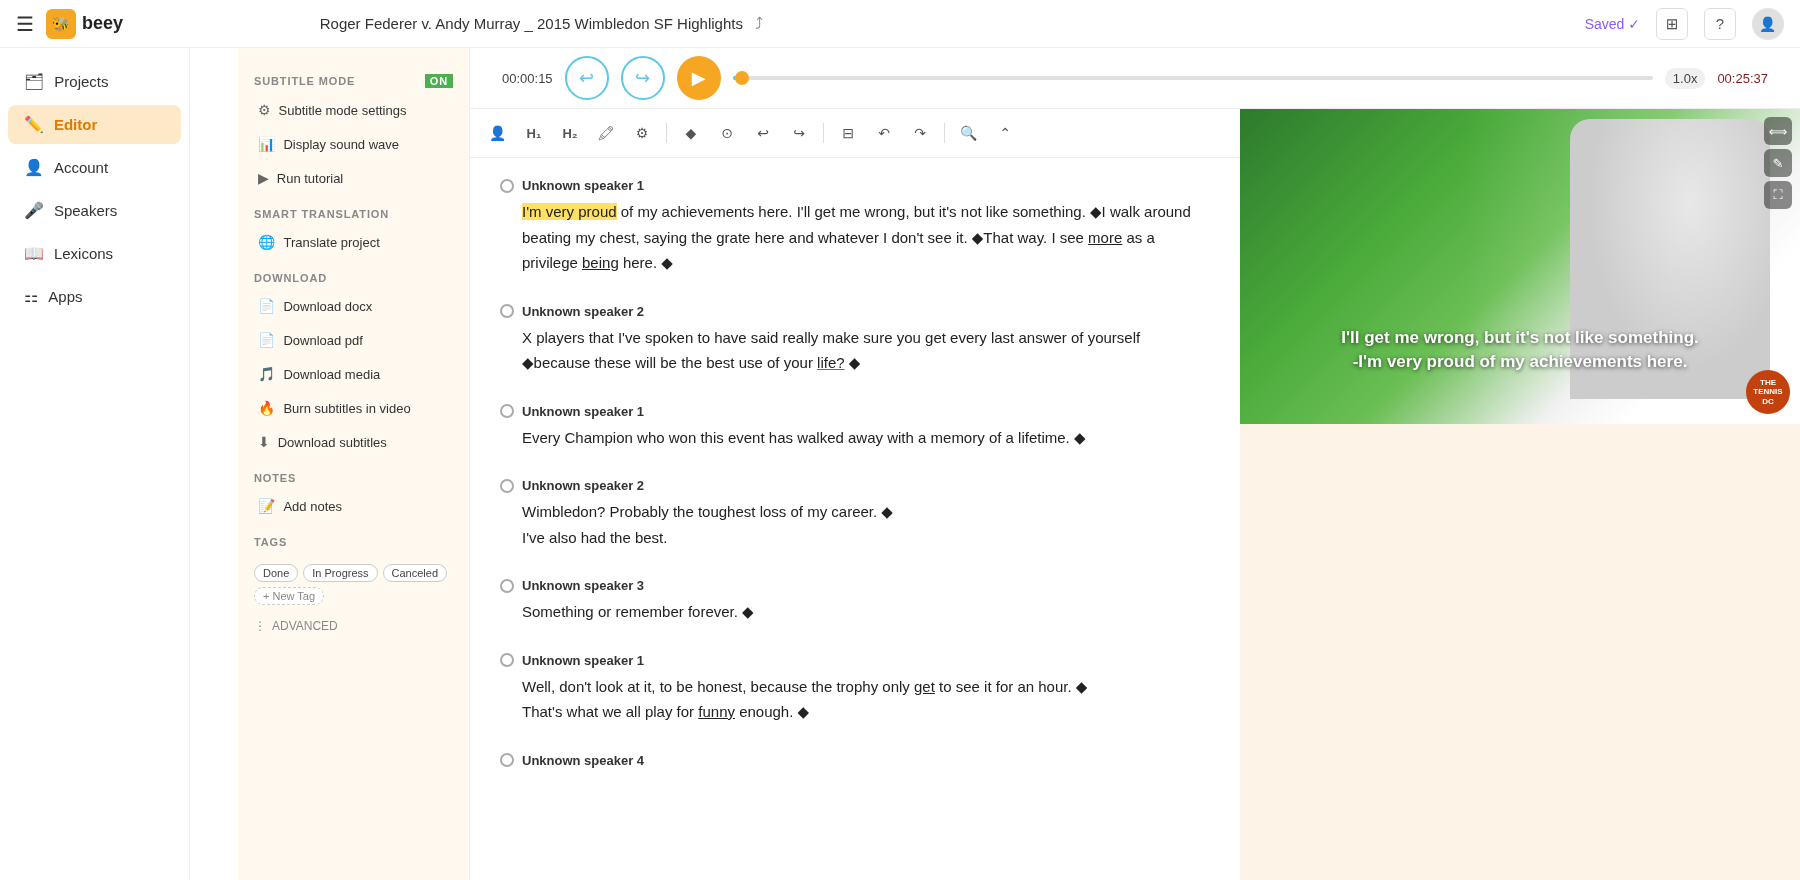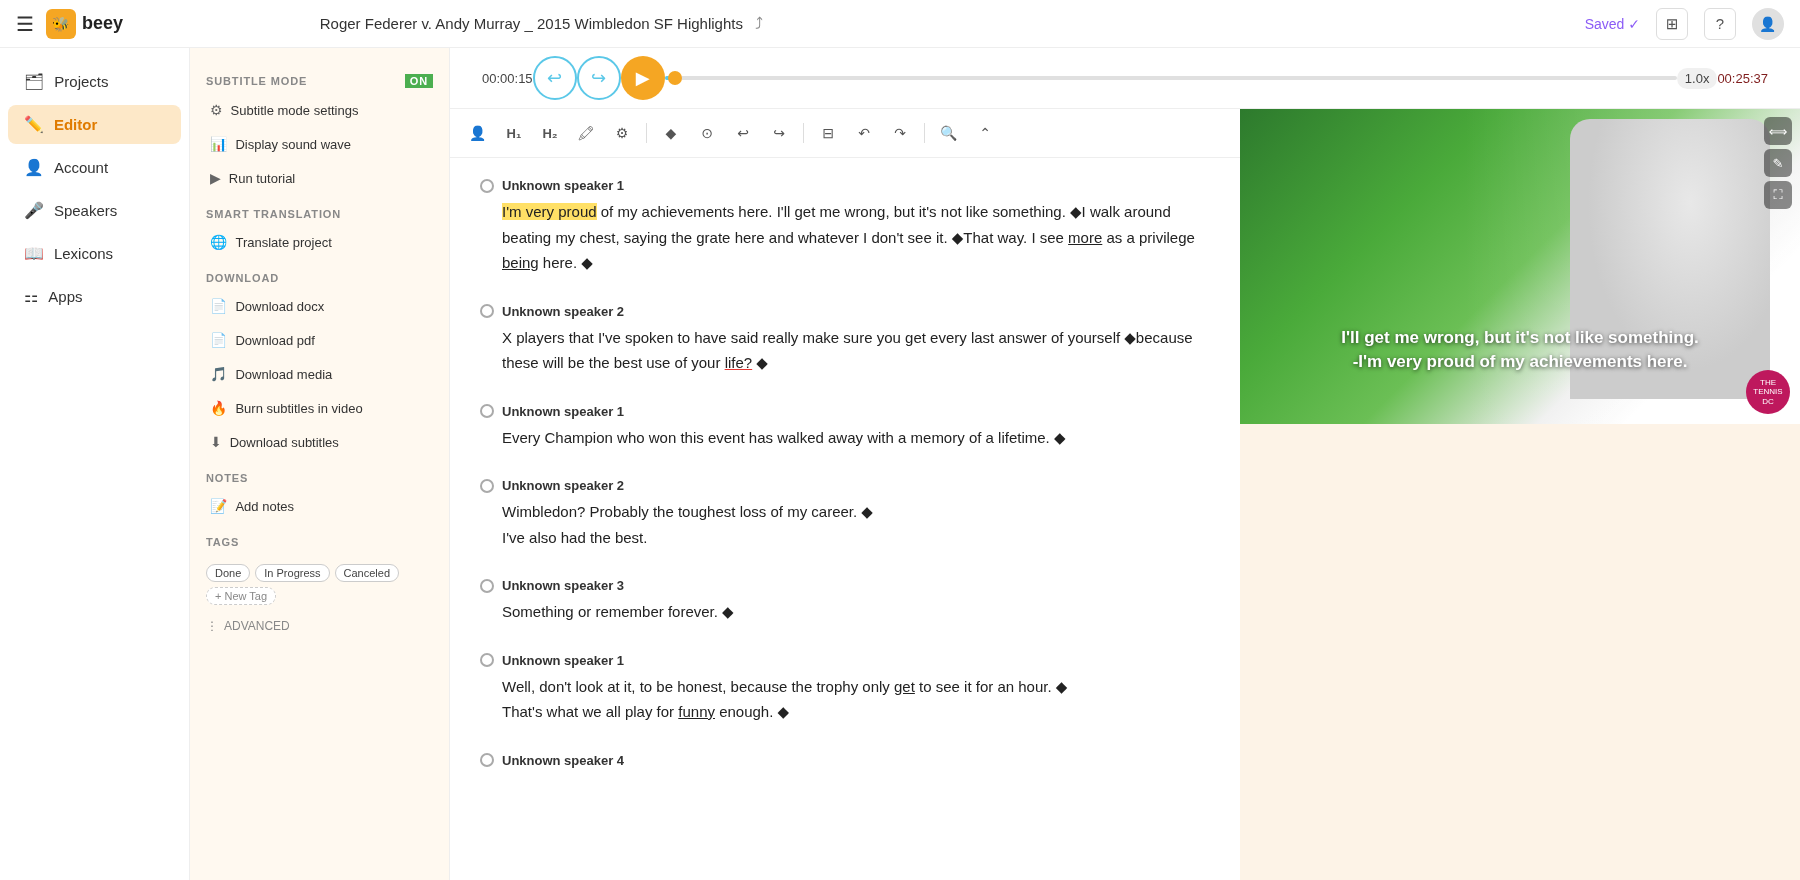--- a/index.html
+++ b/index.html
@@ -32,22 +32,22 @@
     }
     .sidebar-nav-item {
       display: flex; align-items: center; gap: 10px; padding: 10px 16px;
       font-size: 15px; color: #333; cursor: pointer; border-radius: 8px; margin: 2px 8px;
     }
     .sidebar-nav-item.active { background: #fde8c8; color: #e07b00; font-weight: 600; }
     .sidebar-nav-icon { font-size: 16px; }
 
     
     .tools-panel {
-      width: 260px; background: #fff9f0; border-right: 1px solid #eee;
-      overflow-y: auto; flex-shrink: 0; padding: 12px 10px;
+      width: 232px; background: #fff9f0; border-right: 1px solid #eee;
+      overflow-y: auto; flex-shrink: 0; padding: 12px 10px; margin-left: 48px;
     }
     .tools-section-label {
       font-size: 11px; font-weight: 700; color: #888; letter-spacing: 0.08em;
       margin: 14px 6px 6px; text-transform: uppercase;
     }
     .tools-section-header {
       display: flex; align-items: center; justify-content: space-between;
       font-size: 11px; font-weight: 700; color: #888; letter-spacing: 0.08em;
       margin: 14px 6px 6px; text-transform: uppercase;
     }
@@ -77,21 +77,21 @@
       display: flex; align-items: center; gap: 6px;
       font-size: 12px; color: #888; padding: 8px 6px; cursor: pointer;
     }
 
     
     .playback-bar {
       background: #fff; border-bottom: 1px solid #eee; padding: 8px 0;
       flex-shrink: 0; display: flex; flex-direction: column; align-items: stretch;
     }
     .playback-controls {
-      display: flex; align-items: center; justify-content: center; 
+      display: flex; align-items: center; justify-content: center; gap: 12px;
       padding: 0 16px;
     }
     .time-left { font-size: 13px; color: #444; margin-right: auto; padding-left: 16px; }
     .time-right { font-size: 13px; color: #7f1d1d; margin-left: auto; padding-right: 16px; }
     .play-btn {
       width: 44px; height: 44px; border-radius: 50%; border: none; cursor: pointer;
       display: flex; align-items: center; justify-content: center; font-size: 18px;
     }
     .play-btn.rewind { background: #fff; border: 2px solid #5bc8e8; color: #5bc8e8; }
     .play-btn.forward { background: #fff; border: 2px solid #5bc8e8; color: #5bc8e8; }
@@ -161,23 +161,23 @@
       width: 100%; aspect-ratio: 16/9; position: relative; overflow: hidden;
       background: #222;
     }
     .video-overlay-text {
       position: absolute; bottom: 50px; left: 0; right: 0;
       text-align: center; color: #fff; font-size: 17px; font-weight: 600;
       text-shadow: 0 1px 4px rgba(0,0,0,0.7); line-height: 1.4;
     }
     .video-logo {
       position: absolute; bottom: 10px; right: 10px;
-      width: 44px; height: 44px; background: #be185d; border-radius: 50%;
+      width: 44px; height: 44px; background: #c2410c; border-radius: 50%;
       display: flex; align-items: center; justify-content: center;
-      color: #fff; font-size: 8px; font-weight: 400; text-align: center; line-height: 1.2;
+      color: #fff; font-size: 8px; font-weight: 700; text-align: center; line-height: 1.2;
     }
     .video-top-btn {
       position: absolute; top: 8px; right: 8px;
       display: flex; flex-direction: column; gap: 4px;
     }
     .video-ctrl-btn {
       width: 28px; height: 28px; background: rgba(0,0,0,0.45); border-radius: 6px;
       display: flex; align-items: center; justify-content: center;
       color: #fff; font-size: 13px; cursor: pointer;
     }

